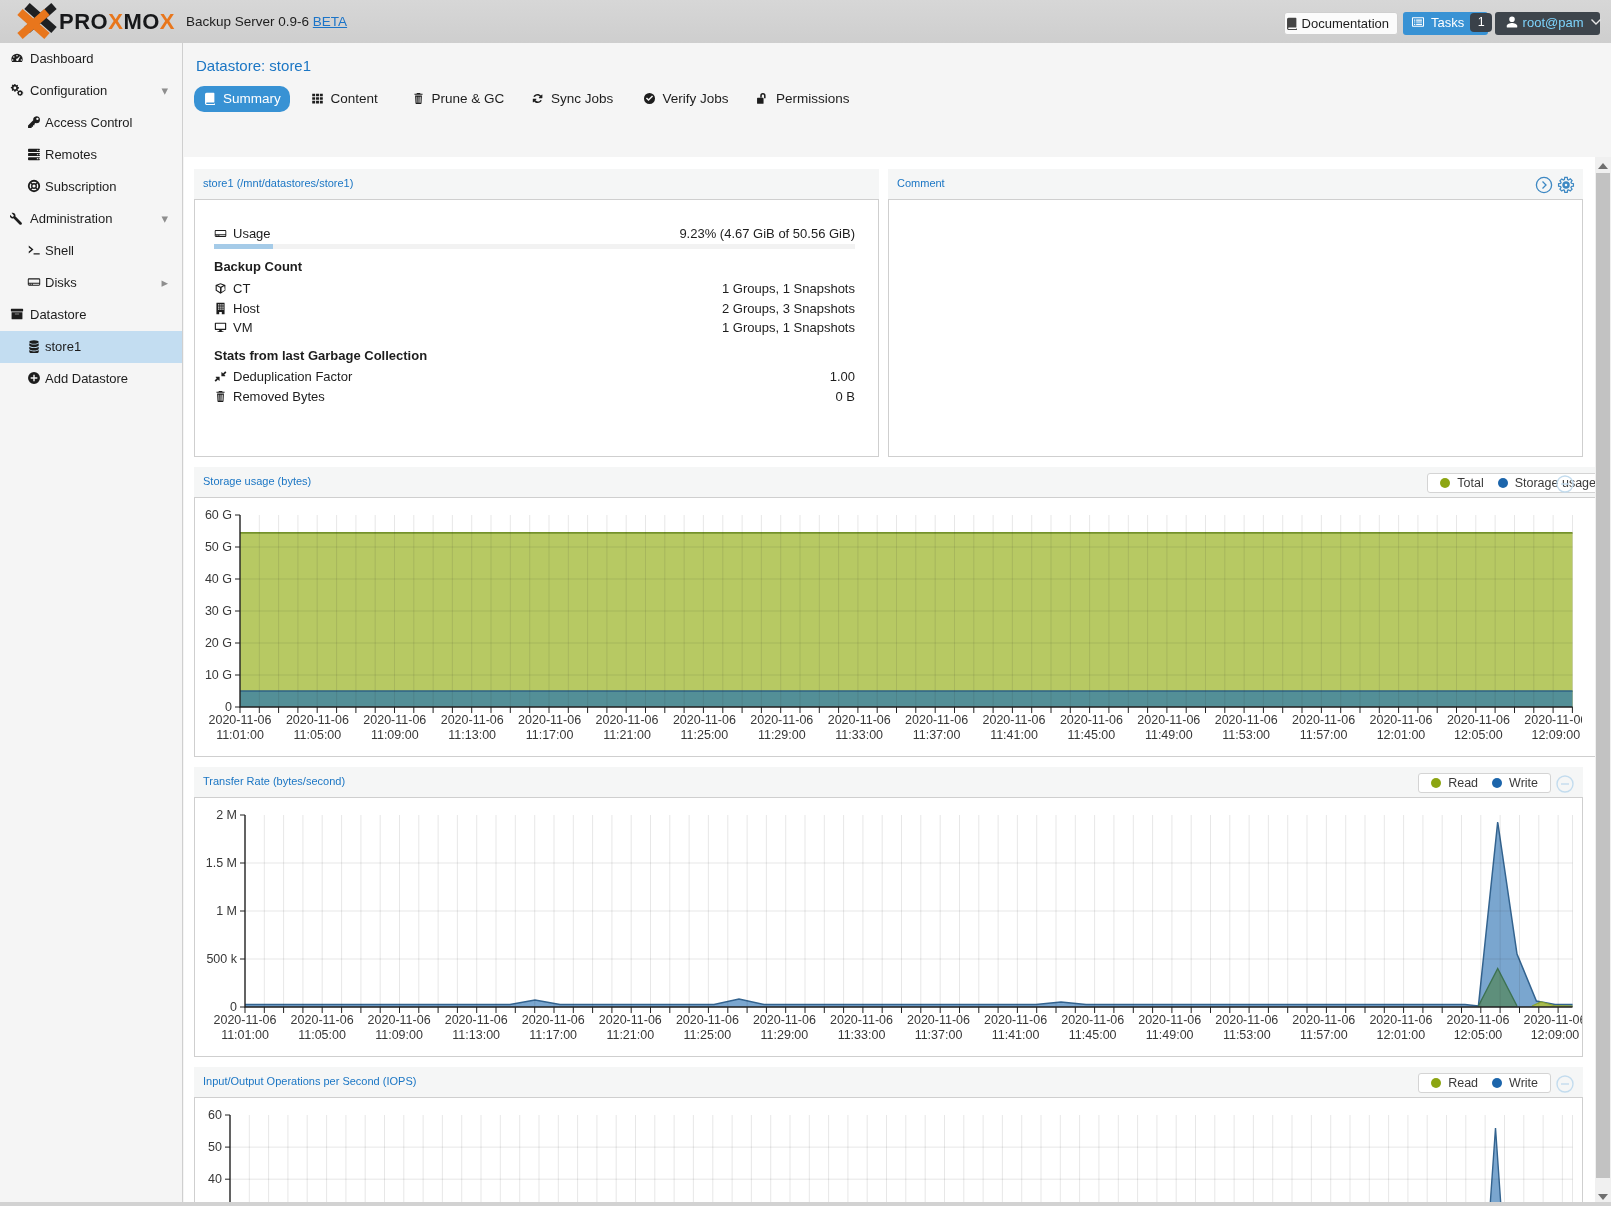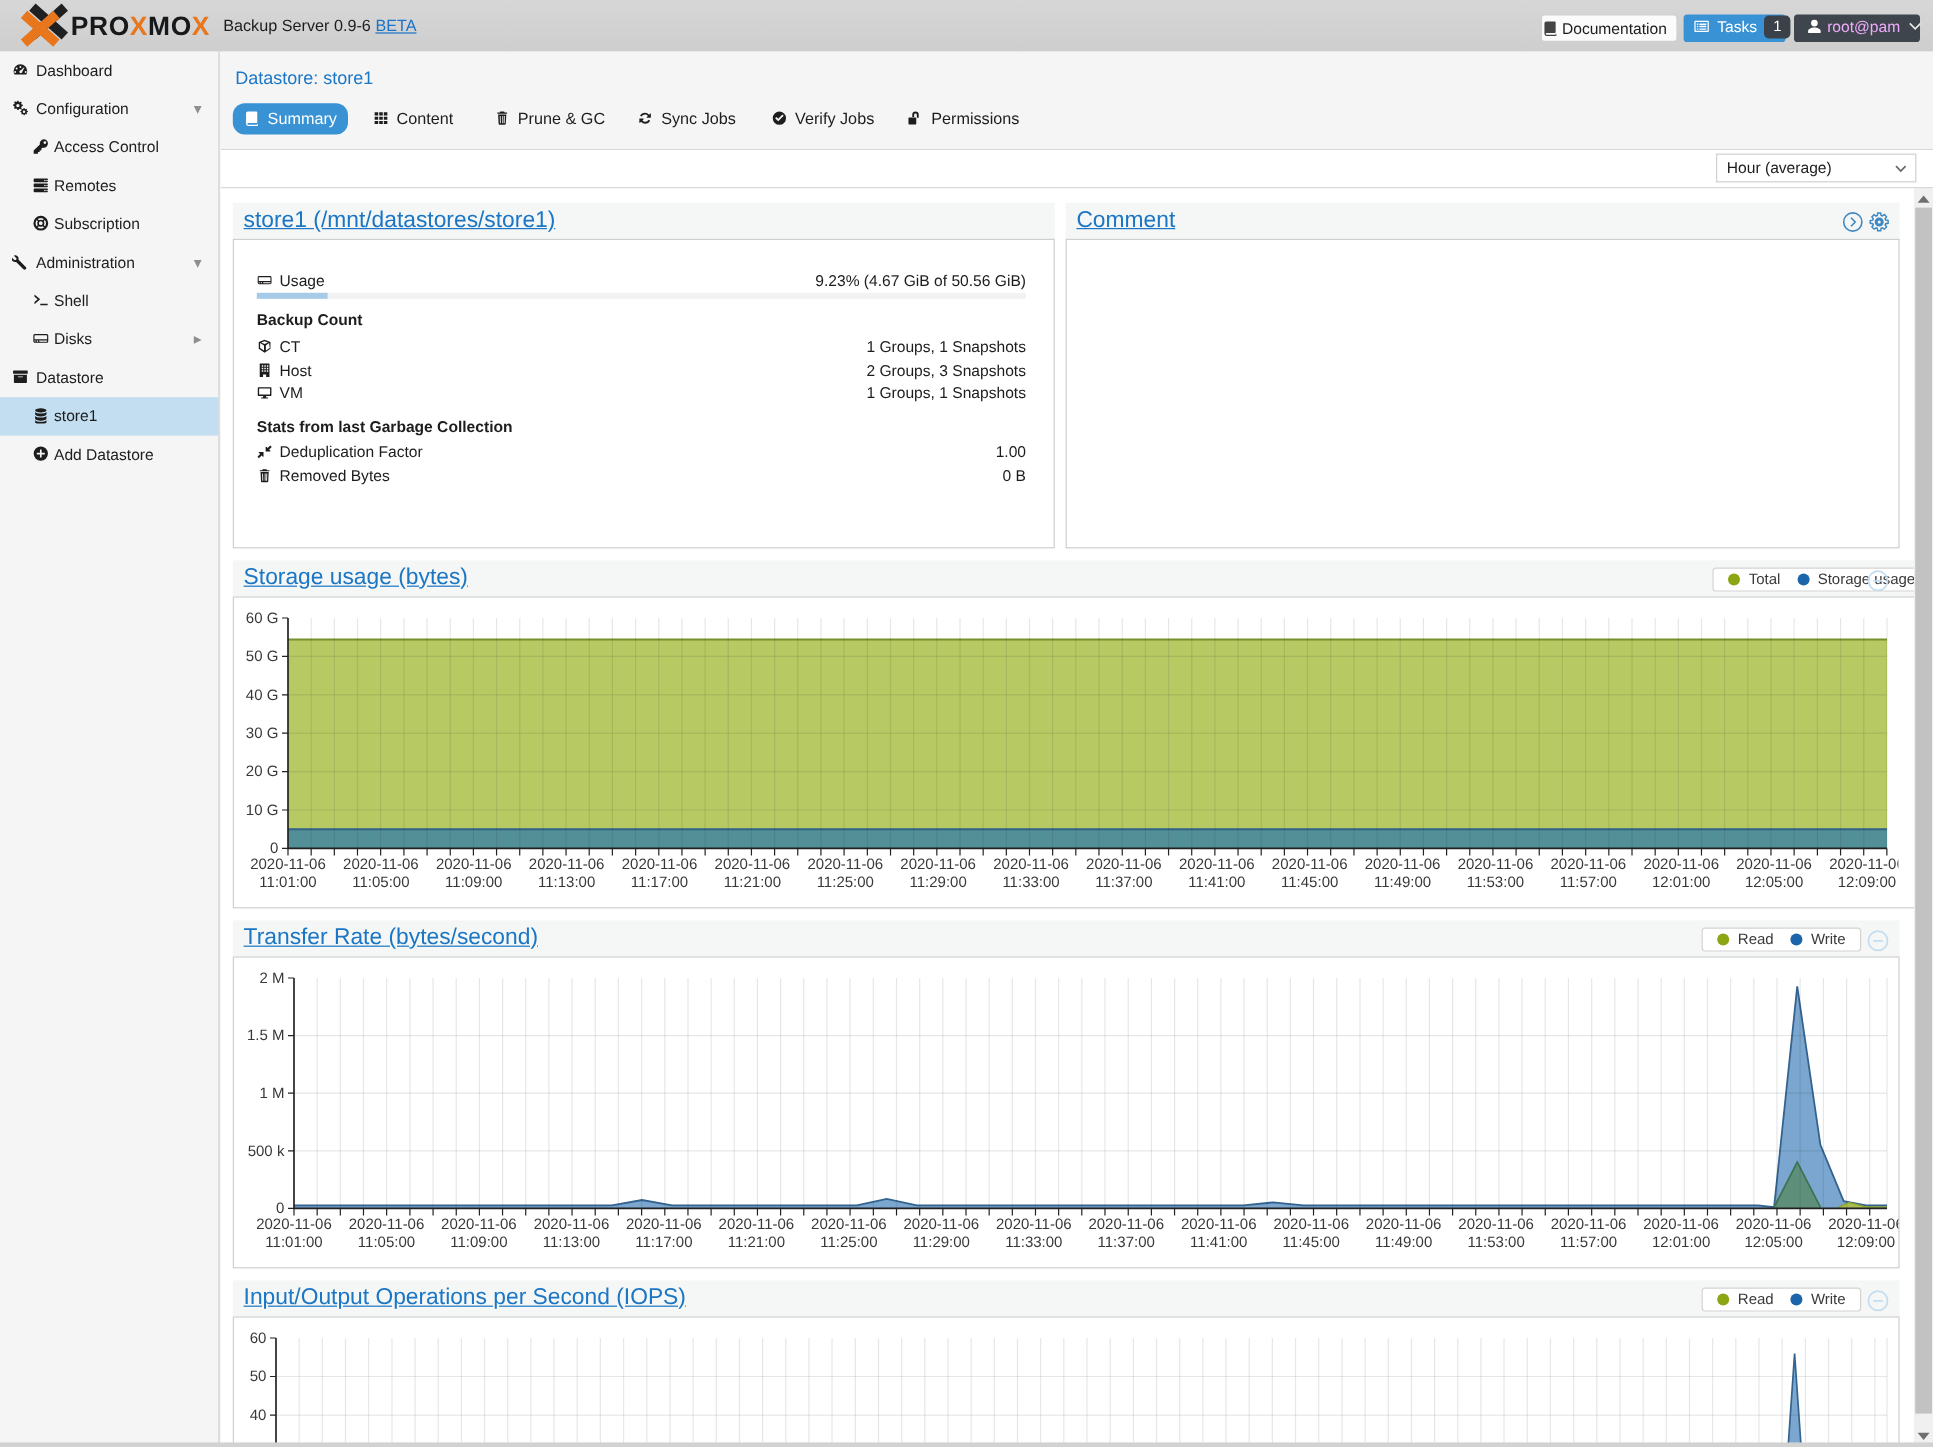--- a/index.html
+++ b/index.html
@@ -25,21 +25,21 @@
 border-radius:3px;font-size:13.5px;color:#1d1d1d;}
 .tab.act{background:#3892d4;color:#fff;border-radius:10px;}
 #toolbar{position:absolute;left:0;top:81px;width:1427px;height:33px;background:#fff;
 border-top:1px solid #dadada;border-bottom:1px solid #cfcfcf;}
 #selbox{position:absolute;right:14px;top:3px;width:167px;height:24px;background:#fff;
 border:1px solid #d0d0d0;line-height:22px;padding-left:8px;color:#1d1d1d;}
 
 #content{position:absolute;left:184px;top:157px;width:1411px;height:1049px;background:#fff;}
 .panel{position:absolute;}
 .phead{position:absolute;left:0;right:0;top:0;height:30px;background:#f5f6f6;}
-.ptitle{position:absolute;left:9px;top:0;height:30px;line-height:29px;font-size:19px;color:#1b76c4;text-decoration:underline;}
+.ptitle{position:absolute;left:9px;top:0;height:30px;line-height:29px;font-size:11px;color:#1b76c4;}
 .pbody{position:absolute;left:0;top:30px;right:0;bottom:0;background:#fff;border:1px solid #cfcfcf;}
 #sbar{position:absolute;left:1595px;top:157px;width:16px;height:1049px;background:#f0f0f0;}
 #sthumb{position:absolute;left:1px;top:16px;width:14px;height:1005px;background:#c2c2c2;}
 .sarrow{position:absolute;left:3px;width:0;height:0;border-left:5px solid transparent;border-right:5px solid transparent;}
 #botstrip{position:absolute;left:0px;top:1202px;width:1611px;height:4px;background:#d2d2d2;}
 </style></head><body>
 <div id="topbar">
  <svg id="logo" width="50" height="38" viewBox="0 0 50 38">
   <g stroke="#1f2022" stroke-width="8">
         <path d="M19 4L46 28"></path>
@@ -51,21 +51,21 @@
       </g>
  </svg>
  <div id="logotext">PRO<span class="ox">X</span>MO<span class="ox">X</span></div>
  <div id="subtitle">Backup Server 0.9-6 <a href="#">BETA</a></div>
  <div class="hbtn" style="right:213px;width:114px;background:#fbfbfb;border:1px solid #cfcfcf;text-align:left;color:#1d1d1d;"><svg width="13" height="13" viewBox="0 0 16 16" style="fill:#444;vertical-align:-2px;">
         <path d="M4.5 1h8.7c.5 0 .8.3.8.8v10.4c0 .4-.3.8-.8.8H4.8c-.6 0-1 .4-1 .9s.4.9 1 .9h9.2v-1.1h.7v1.9c0 .3-.2.4-.5.4H4.7c-1.3 0-2.2-.9-2.2-2.2V3.2C2.5 1.9 3.3 1 4.5 1zm1 2.2h6.6v.9H5.5zm0 1.9h6.6V6H5.5z"></path>
       </svg> Documentation</div>
  <div class="hbtn" style="right:123px;width:85px;background:#3892d4;color:#fff;padding-left:8px;"><svg width="14" height="14" viewBox="0 0 16 16" style="fill:#fff;vertical-align:-2px;">
         <path d="M2.2 2.6h11.6c.6 0 1.1.5 1.1 1.1v8.6c0 .6-.5 1.1-1.1 1.1H2.2c-.6 0-1.1-.5-1.1-1.1V3.7c0-.6.5-1.1 1.1-1.1zm.1 1.2v8.4h11.4V3.8zm1.2 1.4h1.4v1.4H3.5zm2.4 0h6.6v1.4H5.9zM3.5 7.3h1.4v1.4H3.5zm2.4 0h6.6v1.4H5.9zm-2.4 2.6h1.4v1.4H3.5zm2.4 0h6.6v1.4H5.9z"></path>
       </svg><span style="margin-left:6px">Tasks</span><span style="display:inline-block;background:#3a4149;border-radius:4px;width:22px;text-align:center;height:19px;line-height:19px;margin-left:6px;font-size:12.5px;vertical-align:1px;">1</span></div>
- <div class="hbtn" style="right:11px;width:105px;background:#3e454c;color:#f0abfc;padding-left:10px;"><svg width="14" height="14" viewBox="0 0 16 16" style="fill:#fff;vertical-align:-2px;">
+ <div class="hbtn" style="right:11px;width:105px;background:#3e454c;color:#7dd3fc;padding-left:10px;"><svg width="14" height="14" viewBox="0 0 16 16" style="fill:#fff;vertical-align:-2px;">
         <path d="M8 1.6a3.2 3.2 0 1 1 0 6.4 3.2 3.2 0 0 1 0-6.4zM8 9c2.3 0 6 1.2 6 3.4v1.3c0 .4-.3.7-.7.7H2.7c-.4 0-.7-.3-.7-.7v-1.3C2 10.2 5.7 9 8 9z"></path>
       </svg> root@pam <svg width="12" height="10" viewBox="0 0 12 10" style="margin-left:3px">
         <path d="M1.5 2.5L6 7l4.5-4.5" stroke="#e8e8e8" stroke-width="1.4" fill="none"></path>
       </svg></div>
 </div>
 <div id="sidebar">
     <div class="srow">
       <span class="sic" style="left:10px"><svg width="14" height="14" viewBox="0 0 16 16" style="fill:#1d1d1d;vertical-align:-2px;">
           <path d="M8 3a6.5 6.5 0 0 1 6.5 6.5c0 1.2-.3 2.3-.9 3.2H2.4a6.4 6.4 0 0 1-.9-3.2A6.5 6.5 0 0 1 8 3zm0 1.6a.9.9 0 1 0 0 1.8.9.9 0 0 0 0-1.8zM4.4 6a.9.9 0 1 0 0 1.8.9.9 0 0 0 0-1.8zm7.2 0a.9.9 0 0 0-.7.3L8.6 8.7A1.4 1.4 0 0 0 7 10.1a1.4 1.4 0 1 0 2.8 0l1.4-2.9a.9.9 0 0 0 .4-1.2zM3 9.4a.9.9 0 1 0 0 1.8.9.9 0 0 0 0-1.8zm10 0a.9.9 0 1 0 0 1.8.9.9 0 0 0 0-1.8z"></path>
         </svg></span>
@@ -153,25 +153,20 @@
         </svg><span style="margin-left:7px">Prune &amp; GC</span></span>
       <span class="tab" style="left:338px"><svg width="13" height="13" viewBox="0 0 16 16" style="fill:#1d1d1d;vertical-align:-2px;">
           <path d="M8 2.4c1.7 0 3.2.8 4.2 2l1.1-1.1c.3-.3.7-.1.7.3v3.6c0 .2-.2.4-.4.4H10c-.4 0-.5-.4-.3-.7l1.2-1.2C10.2 4.8 9.2 4.3 8 4.3c-1.4 0-2.7.8-3.4 2l-1.7-.8C3.9 3.7 5.8 2.4 8 2.4zM2.7 8.4h3.6c.4 0 .5.4.3.7L5.4 10.3c.7.9 1.7 1.4 2.9 1.4 1.4 0 2.7-.8 3.3-2l1.7.8c-1 1.8-2.9 3.1-5.1 3.1-1.7 0-3.2-.8-4.2-2l-1.1 1.1c-.3.3-.7.1-.7-.3V8.8c0-.2.2-.4.4-.4z"></path>
         </svg><span style="margin-left:7px">Sync Jobs</span></span>
       <span class="tab" style="left:449.5px"><svg width="13" height="13" viewBox="0 0 16 16" style="fill:#1d1d1d;vertical-align:-2px;">
           <path d="M8 1.2a6.8 6.8 0 1 0 0 13.6A6.8 6.8 0 0 0 8 1.2zm-1.2 10L3.6 8l1.3-1.3 1.9 1.9 4.3-4.3 1.3 1.3z"></path>
         </svg><span style="margin-left:7px">Verify Jobs</span></span>
       <span class="tab" style="left:563px"><svg width="13" height="13" viewBox="0 0 16 16" style="fill:#1d1d1d;vertical-align:-2px;">
           <path d="M2 7.2h6.6c.4 0 .7.3.7.7v5.9c0 .4-.3.7-.7.7H2c-.4 0-.7-.3-.7-.7V7.9c0-.4.3-.7.7-.7zm3.2-.5V4.5a3.3 3.3 0 0 1 6.6 0v3.1h-1.9v-3a1.4 1.4 0 0 0-2.8 0v2.1z"></path>
         </svg><span style="margin-left:7px">Permissions</span></span>
-    </div>
- <div id="toolbar">
-      <div id="selbox">Hour (average)<svg class="sc" width="12" height="12" viewBox="0 0 12 12" style="position:absolute;right:6px;top:6px">
-          <path d="M2 3.5l4 4 4-4" stroke="#666" stroke-width="1.4" fill="none"></path>
-        </svg></div>
     </div>
 </div>
 <div id="content">
  <div class="panel" style="left:10px;top:12px;width:685px;height:288px;">
   <div class="phead"></div>
       <div class="ptitle">store1 (/mnt/datastores/store1)</div>
   <div class="pbody">
         <div style="position:absolute;left:19px;top:24px;height:20px;line-height:20px;"><span style="display:inline-block;width:19px"><svg width="13" height="13" viewBox="0 0 16 16" style="fill:#1d1d1d;vertical-align:-2px;">
               <path d="M2.4 3.8h11.2c.9 0 1.5.7 1.5 1.5v5.4c0 .9-.7 1.5-1.5 1.5H2.4c-.9 0-1.5-.7-1.5-1.5V5.3c0-.9.7-1.5 1.5-1.5zm0 1.2c-.2 0-.4.2-.4.4v3.4h12V5.4c0-.2-.2-.4-.4-.4zm-.4 5v.8c0 .2.2.4.4.4h11.2c.2 0 .4-.2.4-.4V10zm1.6-.1a.7.7 0 1 1 0 1.4.7.7 0 0 1 0-1.4zm2.4 0a.7.7 0 1 1 0 1.4.7.7 0 0 1 0-1.4z"></path>
             </svg></span><span style="">Usage</span></div>

